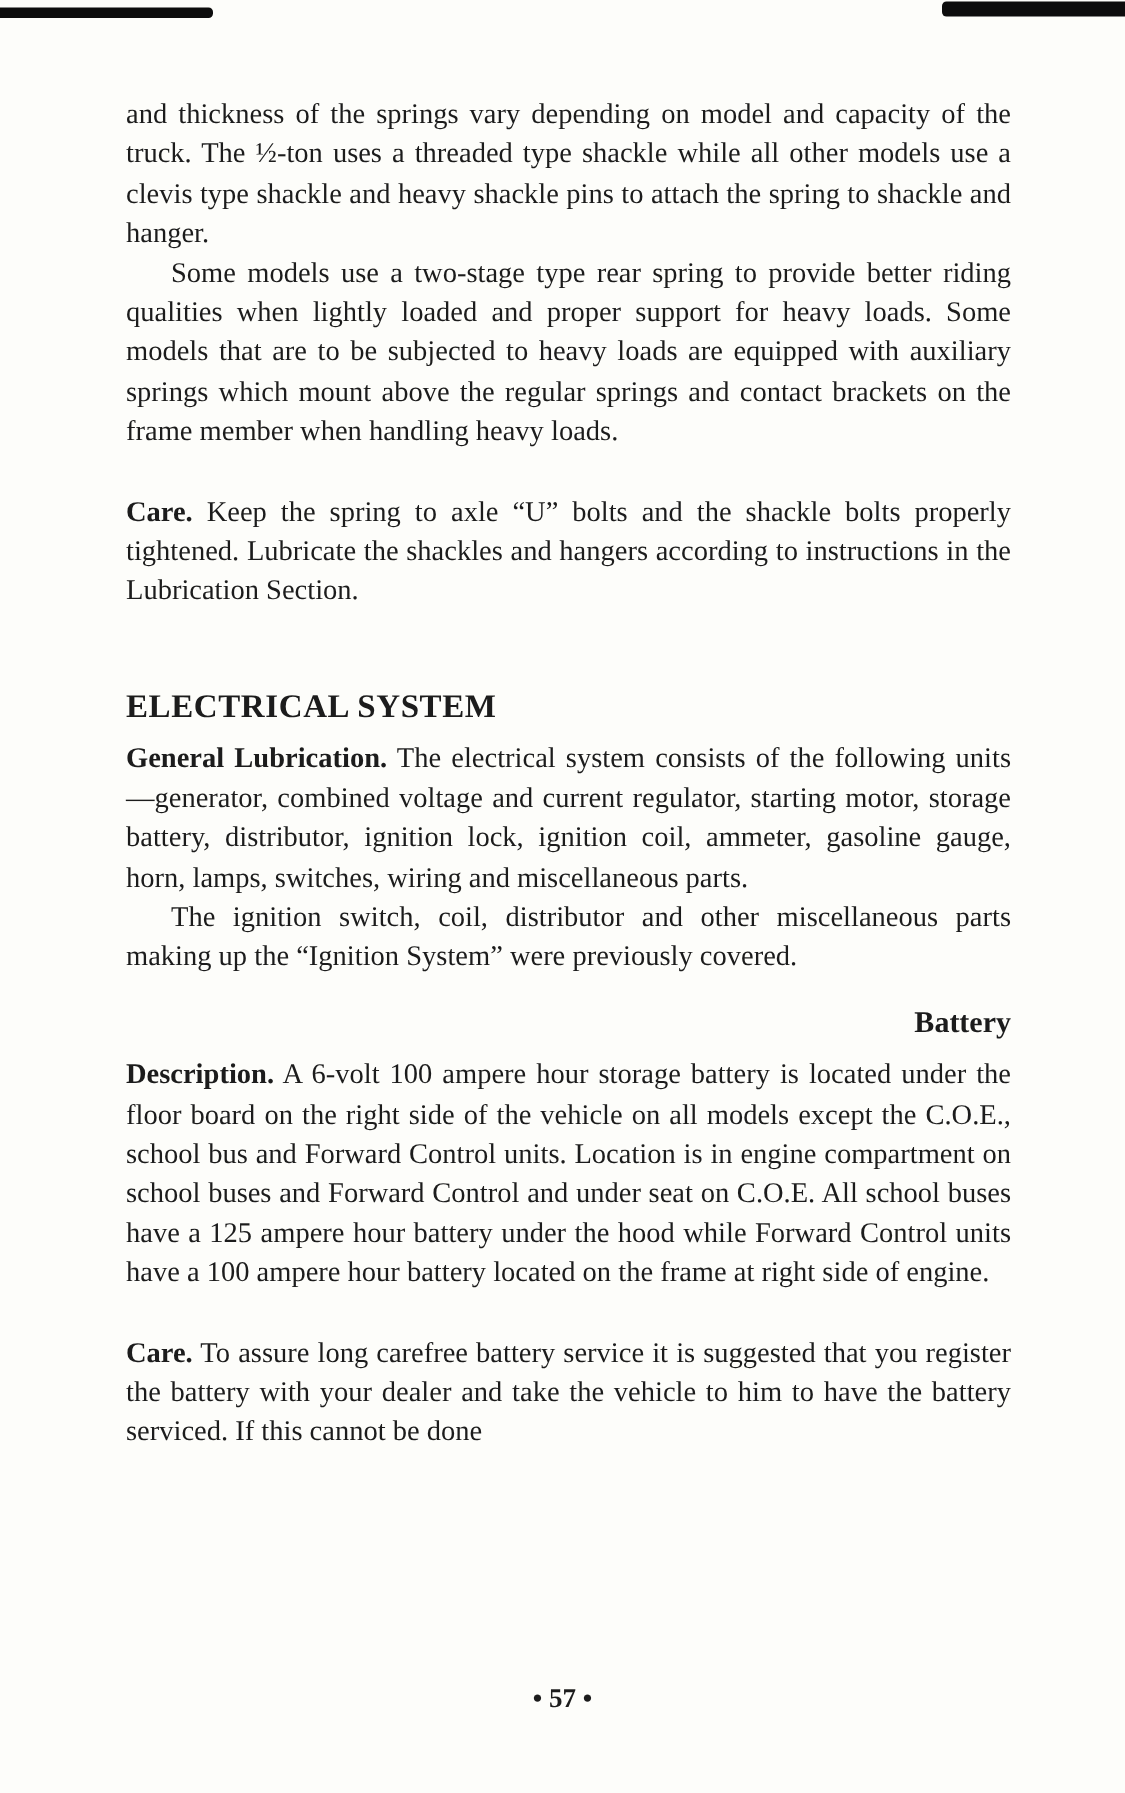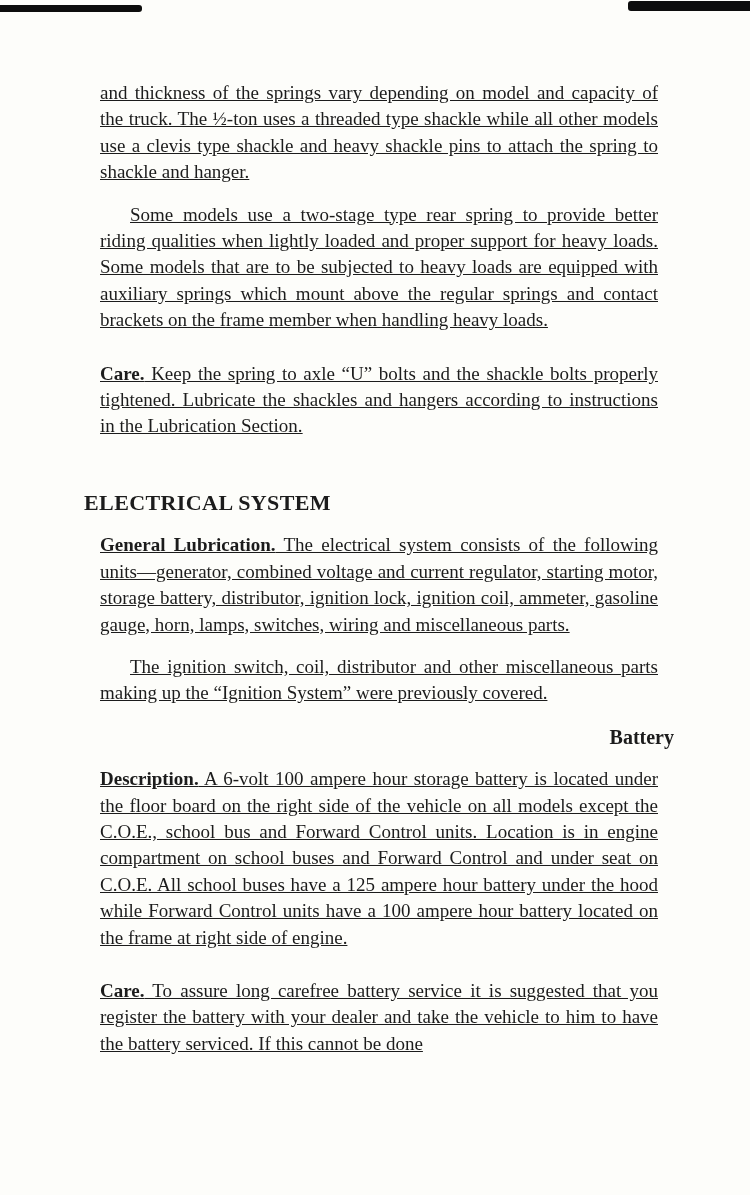--- a/index.html
+++ b/index.html
@@ -21,21 +21,21 @@
   .artifact-right { top: 1px; right: 0; width: 122px; height: 10px; border-radius: 3px 0 0 3px; }
   .content {
     position: absolute;
     left: 84px;
     top: 64px;
     width: 590px;
     font-size: 19px;
     line-height: 26.4px;
     text-align: justify;
   }
-  p.body-para { margin: 16px; text-decoration: underline; }
+  p.body-para { margin: 0; }
   p.indent-first { text-indent: 30px; }
   p.space-before-sm { margin-top: 27px; }
   .lead { font-weight: 700; }
   h2.section-heading {
     text-align: left;
     font-size: 22px;
     font-weight: 700;
     letter-spacing: 0.4px;
     margin: 50px 0 9px 0;
   }
@@ -87,14 +87,15 @@
     <p class="body-para">
       <span class="lead">Description.</span><span> A 6-volt 100 ampere hour storage battery is located under the floor board on the right side of the vehicle on all models except the C.O.E., school bus and Forward Control units. Location is in engine compartment on school buses and Forward Control and under seat on C.O.E. All school buses have a 125 ampere hour battery under the hood while Forward Control units have a 100 ampere hour battery located on the frame at right side of engine.</span>
     </p>
 
     <p class="body-para space-before-sm">
       <span class="lead">Care.</span><span> To assure long carefree battery service it is suggested that you register the battery with your dealer and take the vehicle to him to have the battery serviced. If this cannot be done</span>
     </p>
 
   </div>
 
+  <div class="page-number">• 57 •</div>
 
 </div>
 
 </body></html>

